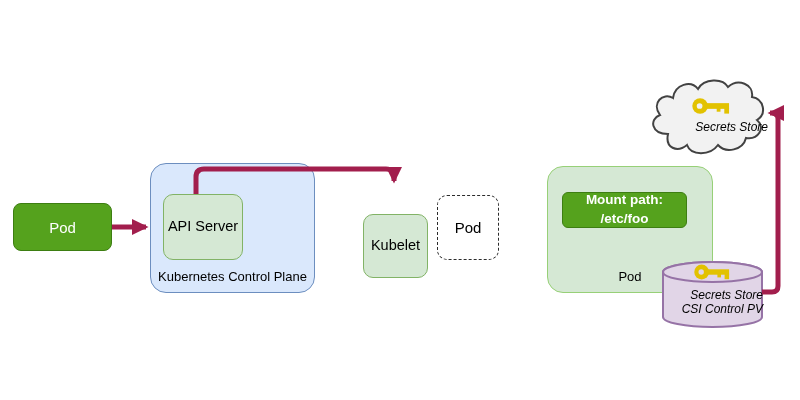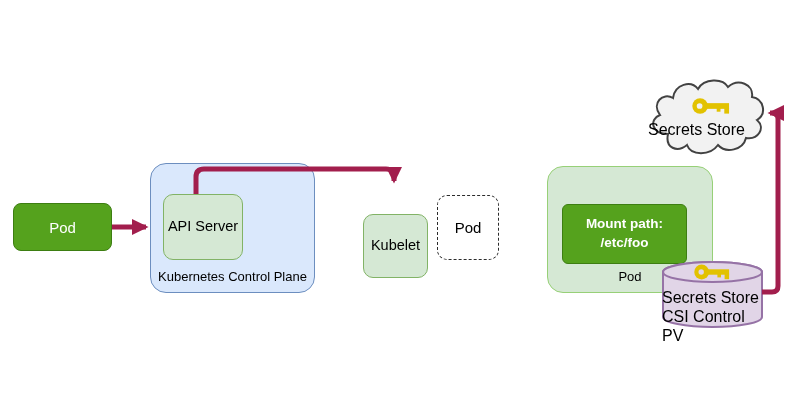--- a/index.html
+++ b/index.html
@@ -36,22 +36,22 @@
   .container-label{
     position:absolute;left:0;right:0;bottom:8px;text-align:center;
     font-size:13px;color:#000;z-index:2;
   }
   .mount-box{
     background:#55A21D;border:1px solid #3D7E12;border-radius:6px;
     display:flex;flex-direction:column;align-items:center;justify-content:center;
     color:#fff;font-size:13.5px;font-weight:bold;line-height:1.4;z-index:3;
   }
   .shape-label{
-    position:absolute;text-align:left;font-size:16px;line-height:1.2;
-    color:#000;z-index:6;
+    position:absolute;text-align:right;font-size:12px;line-height:1.2;
+    color:#000;z-index:6;font-style:italic;
   }
   svg{display:block;}
   #arrow-layer{position:absolute;left:0;top:0;z-index:7;pointer-events:none;}
   .cloud-svg{z-index:5;}
   .cyl-svg{z-index:5;}
   .key-svg{z-index:6;}
 </style>
 </head>
 <body>
 
@@ -71,21 +71,21 @@
   <div class="abs lightgreen-box" style="left:363px;top:194px;width:65px;height:64px;margin-top:20px;">
     <span>Kubelet</span>
   </div>
   <div class="abs dashed-box" style="left:437px;top:195px;width:62px;height:65px;">
     <span>Pod</span>
   </div>
 
   <div class="abs pod-right-container" style="left:547px;top:166px;width:166px;height:127px;">
     <div class="container-label">Pod</div>
   </div>
-  <div class="abs mount-box" style="left:562px;top:204px;width:125px;height:60px;">
+  <div class="abs mount-box" style="left:562px;top:192px;width:125px;height:36px;">
     <span>Mount path:</span>
     <span>/etc/foo</span>
   </div>
 
   <svg class="abs cloud-svg" style="left:646px;top:74px;" width="124" height="90" viewBox="0 0 124 90">
     <path d="M22,60 C5,60 3,45 14,41 C5,29 17,18 27,24 C29,10 45,6 52,15 C58,4 77,4 82,13 C92,4 108,10 106,23 C118,25 121,40 111,46 C120,54 112,66 100,64 C97,76 80,80 72,71 C64,82 45,82 41,71 C31,79 19,74 22,60 Z" fill="#F2F2F2" stroke="#424242" stroke-width="2"></path>
   </svg>
   <svg class="abs key-svg" style="left:692px;top:96px;" width="38" height="20" viewBox="0 0 40 20">
     <circle cx="8.5" cy="10" r="8.2" fill="#E2C200"></circle>
     <circle cx="8" cy="10" r="3" fill="#F2F2F2"></circle>

